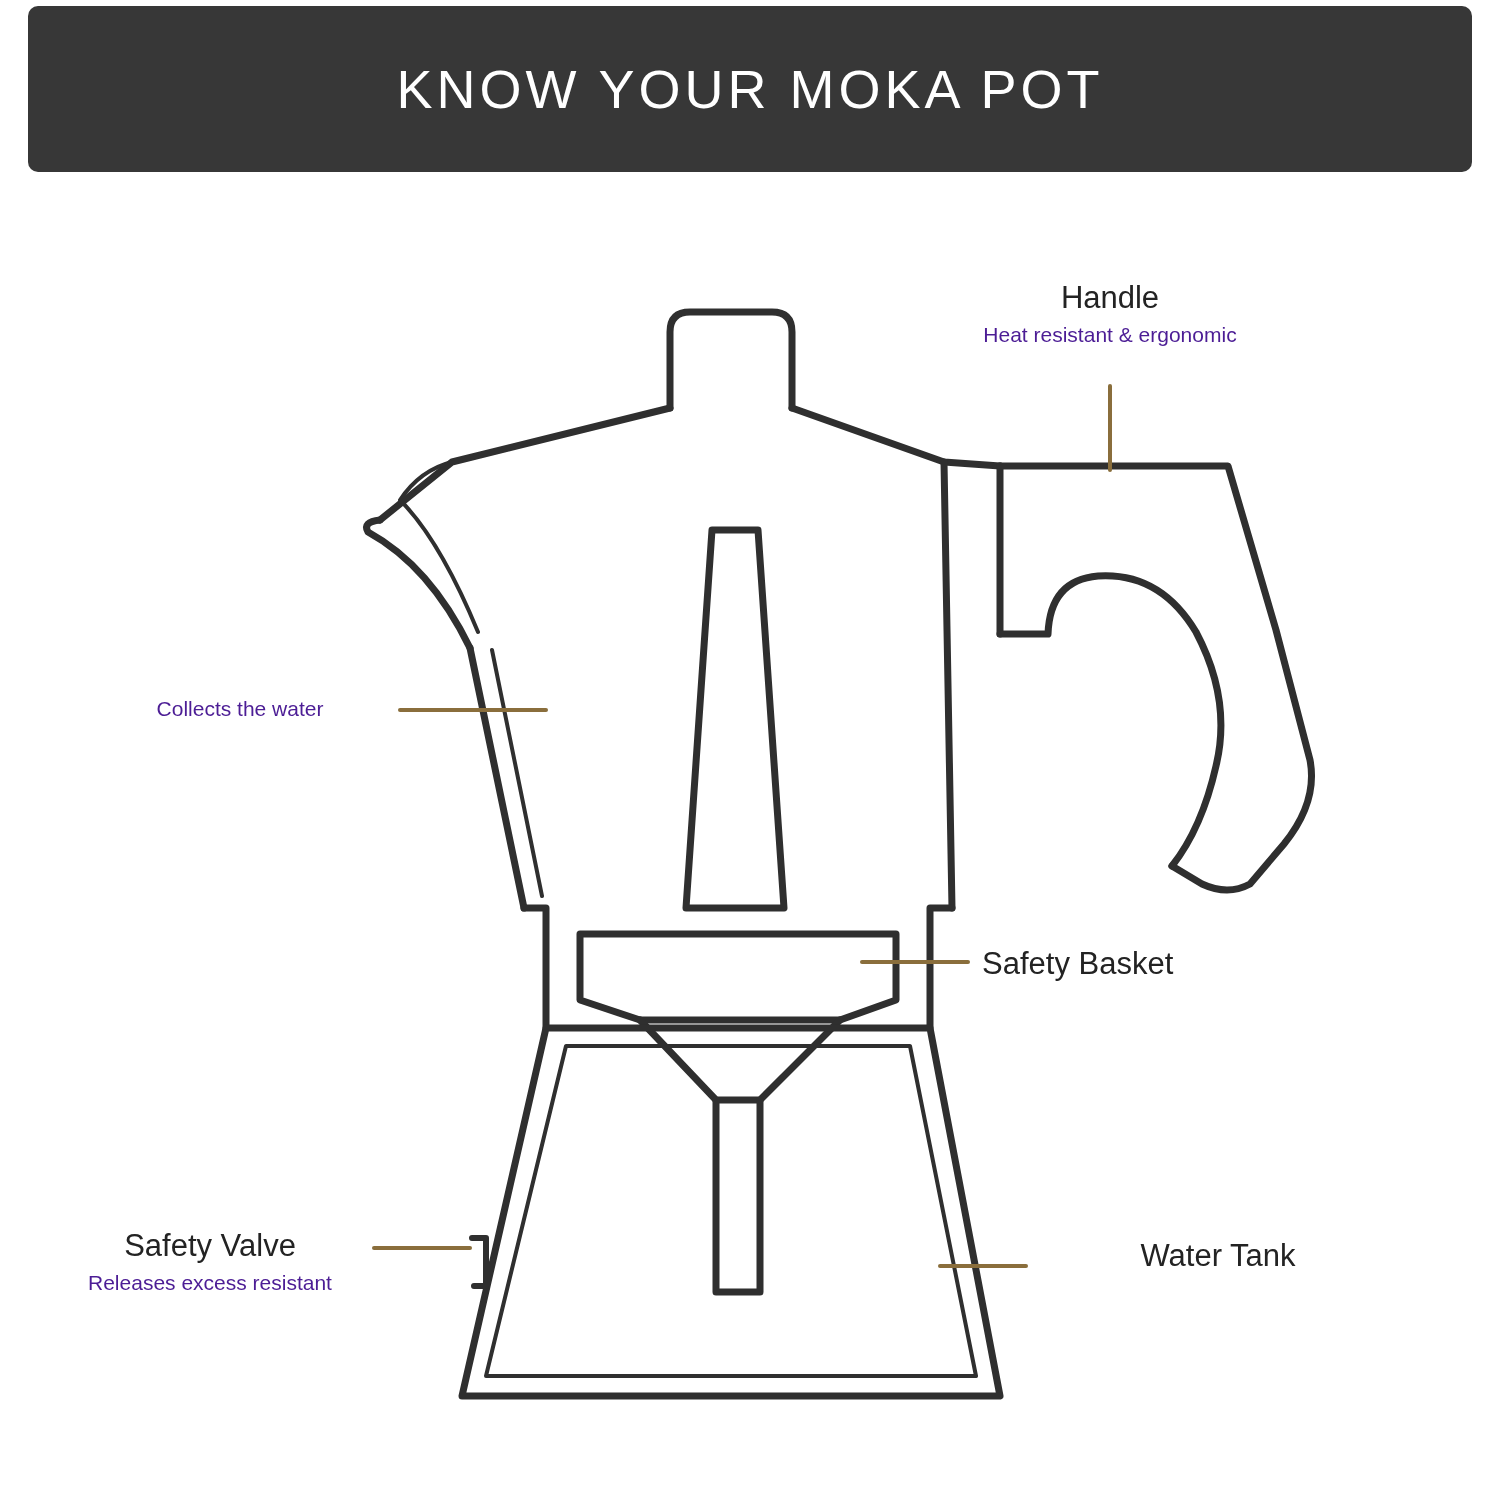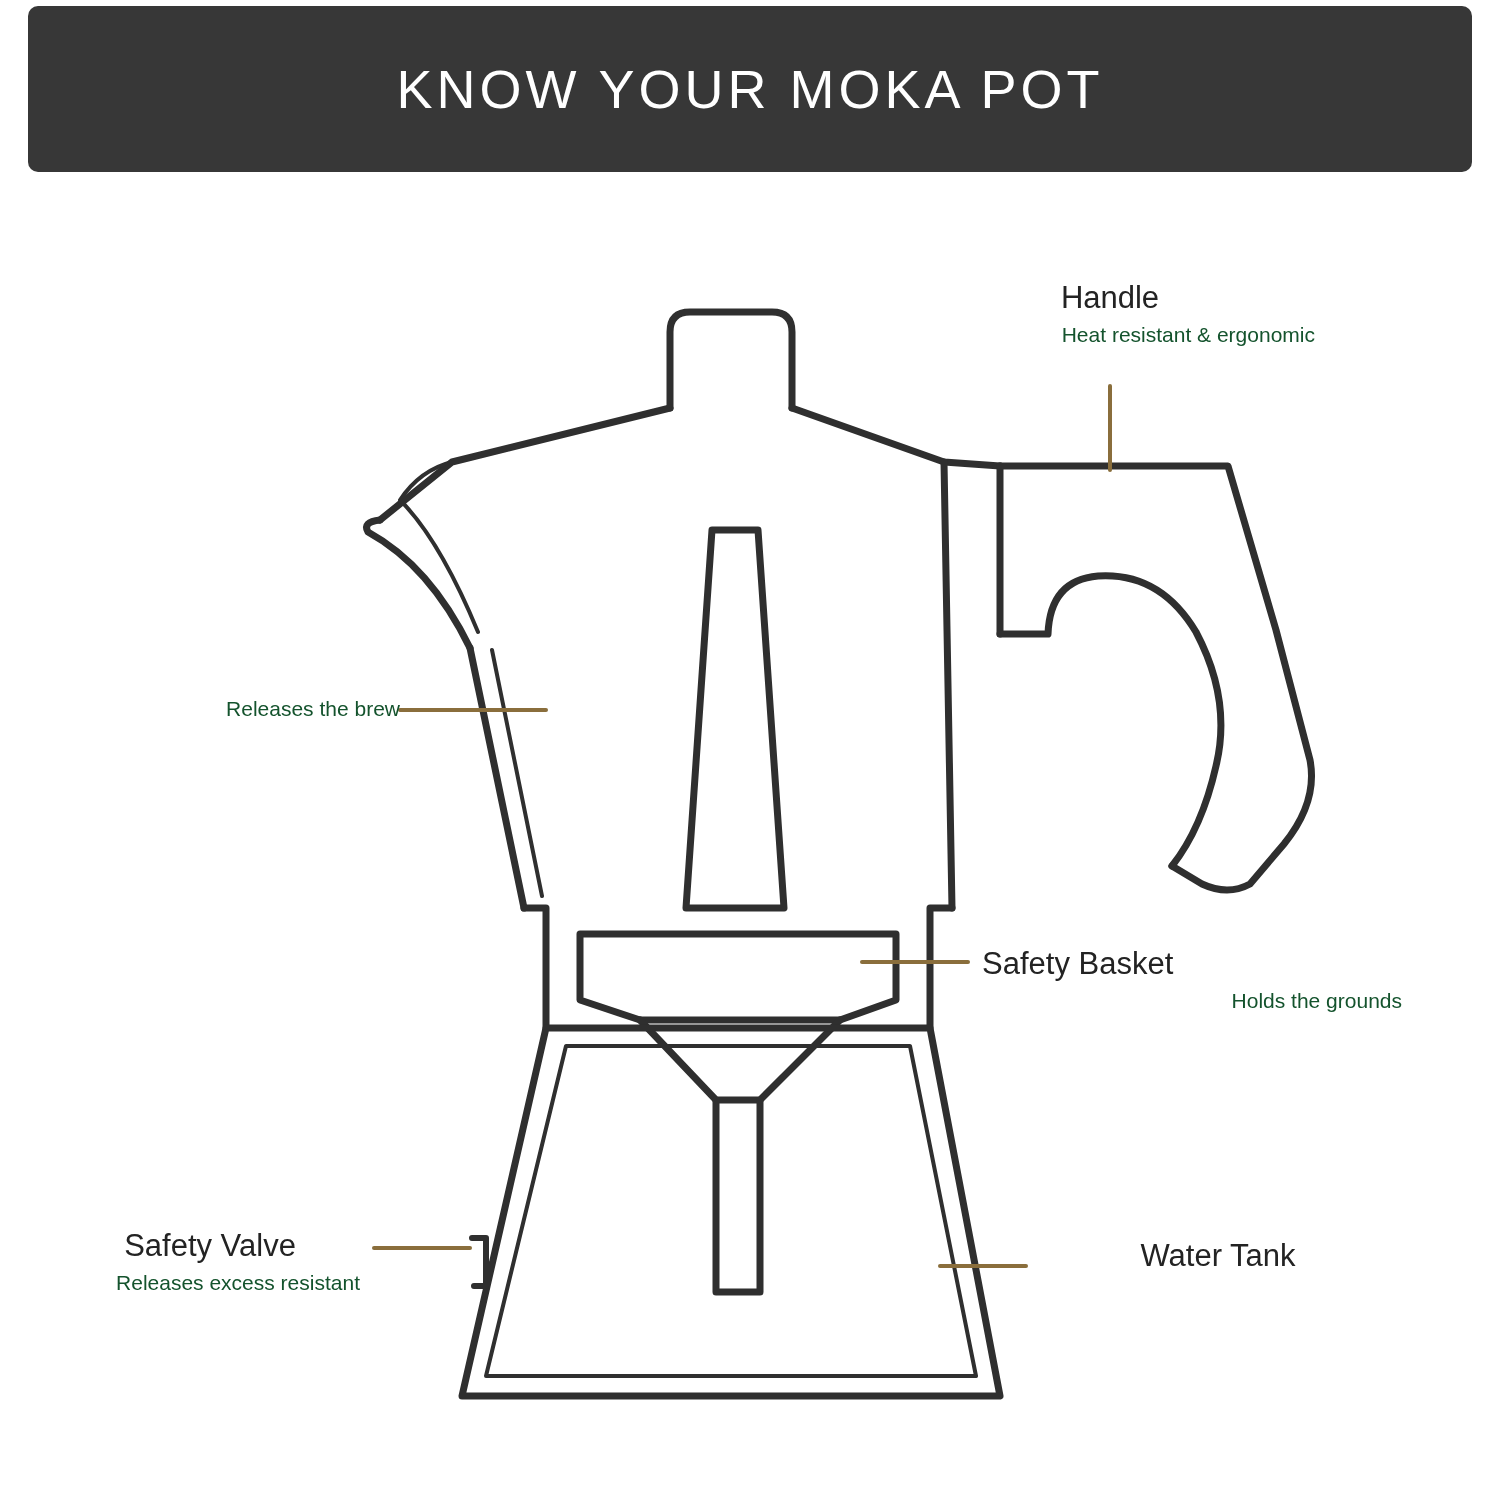--- a/index.html
+++ b/index.html
@@ -57,26 +57,25 @@
   }
   .label-title {
     font-size: 31px;
     color: #232323;
     font-weight: 400;
     line-height: 1.15;
     white-space: nowrap;
   }
   .label-sub {
     font-size: 21px;
-    color: #14532d;
+    color: #4c1d95;
     font-weight: 400;
     line-height: 1.3;
     margin-top: 5px;
     white-space: nowrap;
-    text-align: right;
   }
   .align-left  { text-align: left;  }
   .align-center{ text-align: center;}
 
   #label-handle        { left: 905px; top: 280px; width: 410px; }
   #label-upper-chamber { left: 80px;  top: 690px; width: 320px; }
   #label-filter-basket { left: 982px; top: 946px; width: 420px; }
   #label-safety-valve  { left: 60px;  top: 1228px; width: 300px; }
   #label-water-tank    { left: 1038px;top: 1238px; width: 360px; }
 </style>
@@ -138,26 +137,25 @@
       <line x1="940" y1="1266" x2="1026" y2="1266"></line>
     </g>
   </svg>
 
   <div class="label-block align-center" id="label-handle">
     <div class="label-title">Handle</div>
     <div class="label-sub">Heat resistant &amp; ergonomic</div>
   </div>
 
   <div class="label-block align-center" id="label-upper-chamber">
-    <div class="label-sub">Releases the brew</div>
+    <div class="label-sub">Collects the water</div>
   </div>
 
   <div class="label-block align-left" id="label-filter-basket">
     <div class="label-title">Safety Basket</div>
-    <div class="label-sub">Holds the grounds</div>
   </div>
 
   <div class="label-block align-center" id="label-safety-valve">
     <div class="label-title">Safety Valve</div>
     <div class="label-sub">Releases excess resistant</div>
   </div>
 
   <div class="label-block align-center" id="label-water-tank">
     <div class="label-title">Water Tank</div>
   </div>

